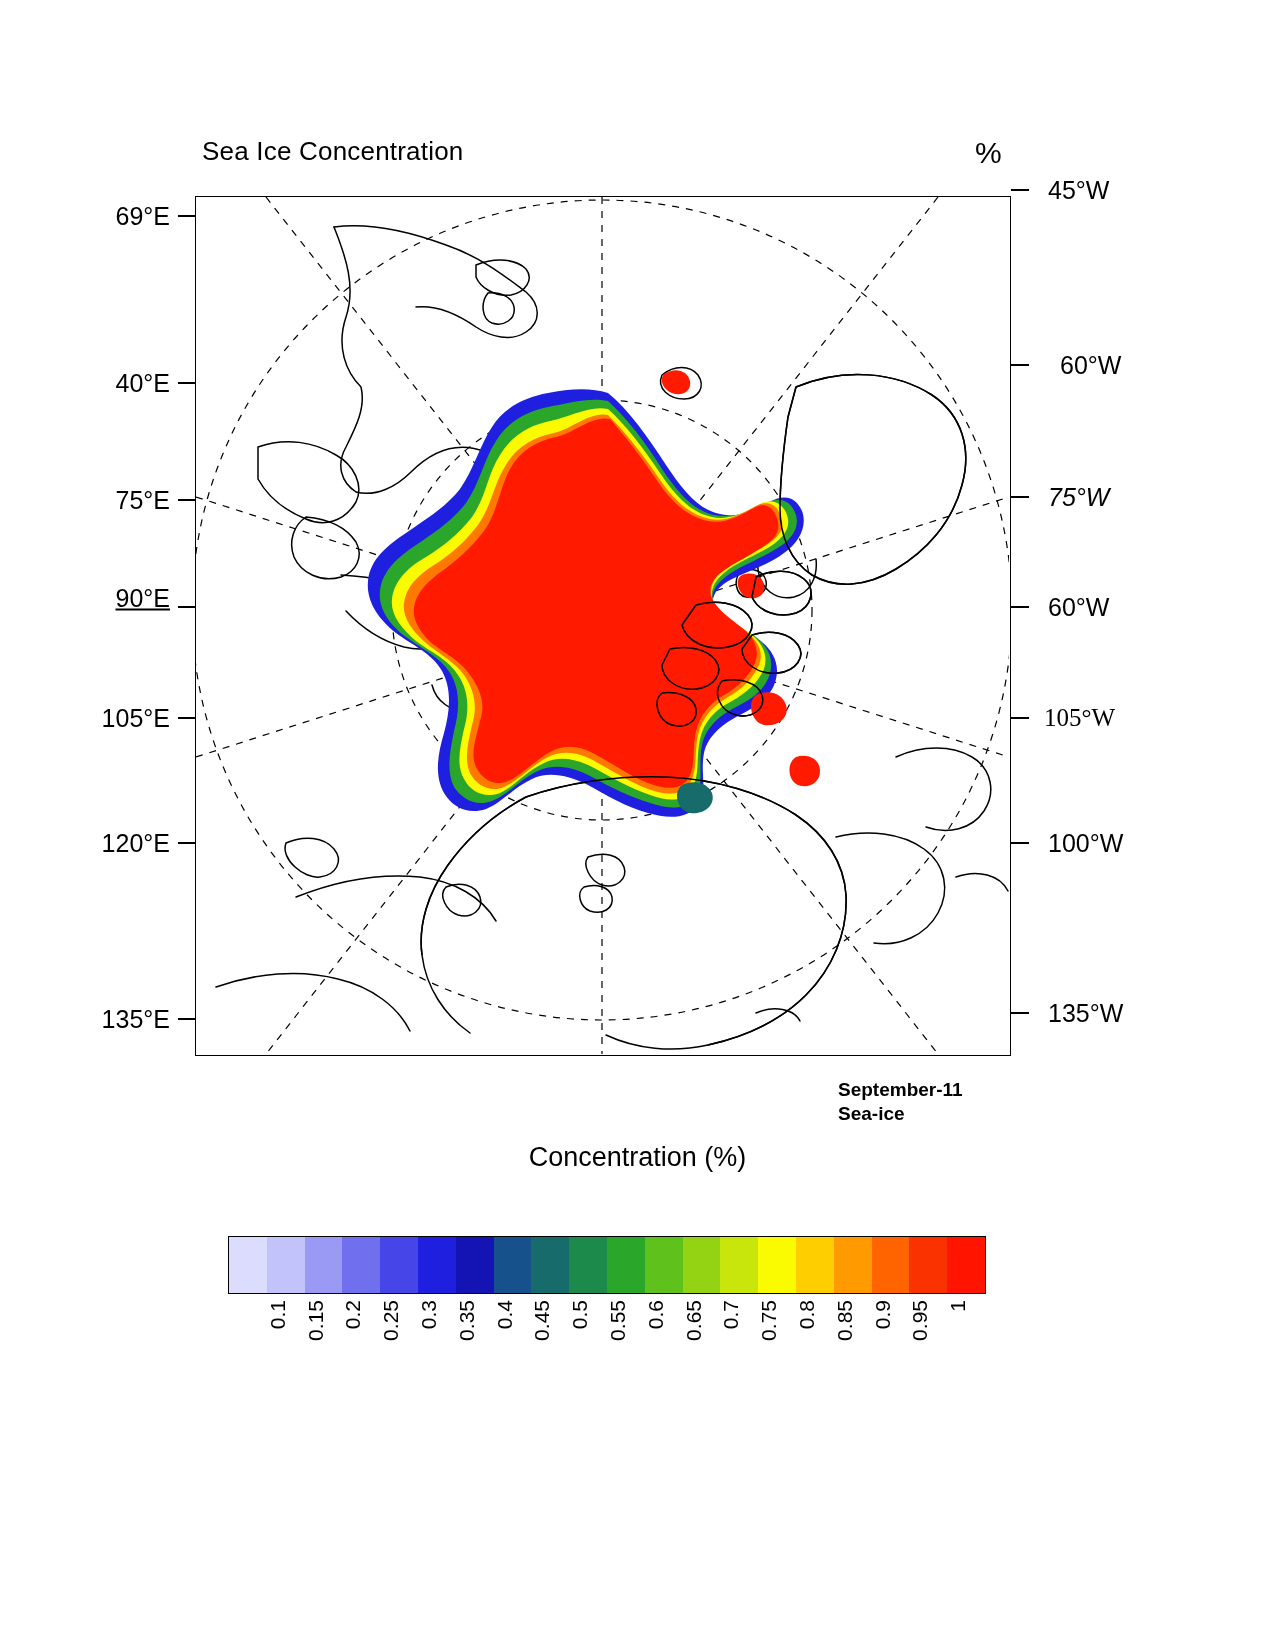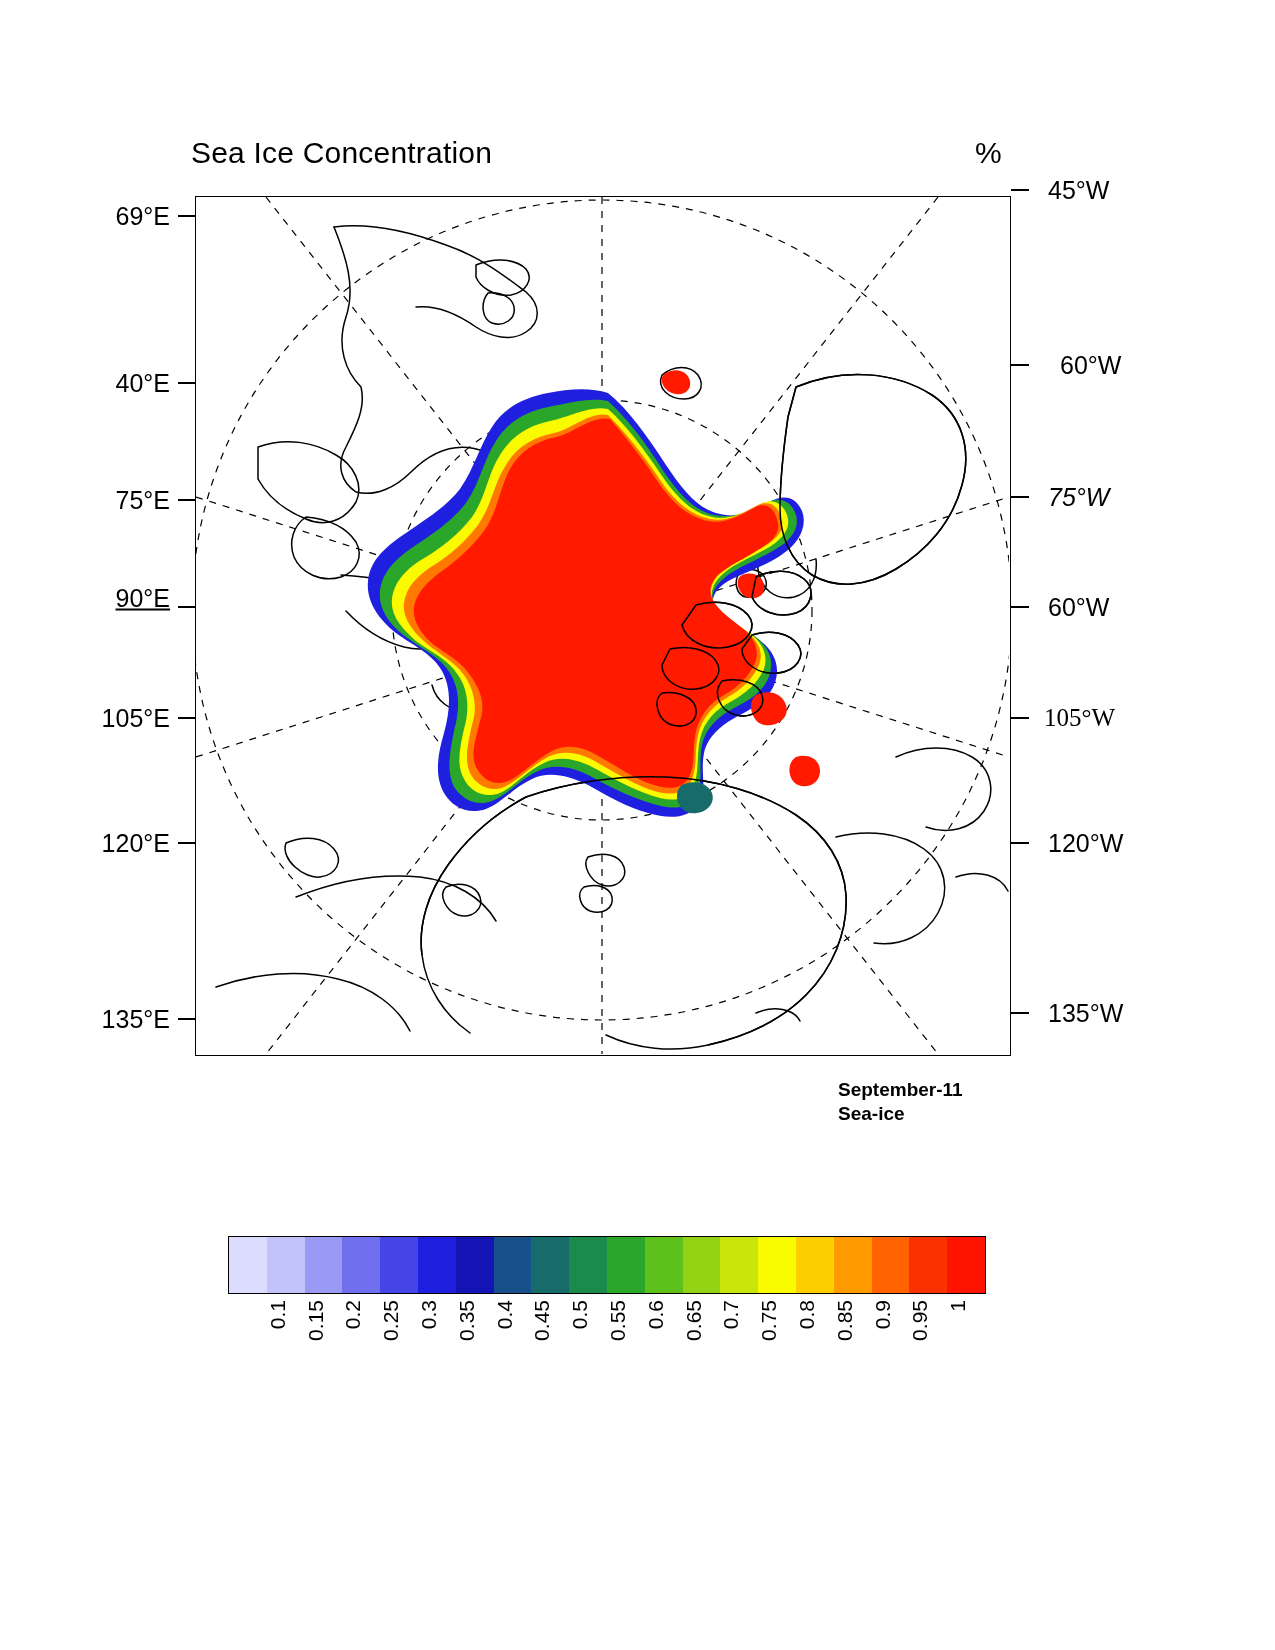--- a/index.html
+++ b/index.html
@@ -17,23 +17,23 @@
   }
 
   .page {
     position: absolute;
     inset: 0;
   }
 
   
   #map-title {
     position: absolute;
-    left: 191px;
+    left: 202px;
     top: 136px;
-    font-size: 30px;
+    font-size: 26px;
     letter-spacing: 0.2px;
     white-space: nowrap;
   }
   #units-label {
     position: absolute;
     left: 975px;
     top: 136px;
     font-size: 30px;
   }
 
@@ -137,21 +137,21 @@
   <div class="tick" style="left:178px; top:606px; width:18px;"></div>
   <div class="tick" style="left:178px; top:717px; width:18px;"></div>
   <div class="tick" style="left:178px; top:842px; width:18px;"></div>
   <div class="tick" style="left:178px; top:1018px; width:18px;"></div>
 
   <div class="axis-label right" style="left:1048px; top:190px;">45°W</div>
   <div class="axis-label right" style="left:1048px; top:365px;margin-left:12px;">60°W</div>
   <div class="axis-label right" style="left:1048px; top:497px;font-style:italic;">75°W</div>
   <div class="axis-label right" style="left:1048px; top:607px;">60°W</div>
   <div class="axis-label right" style="left:1044px; top:718px;font-family:Liberation Serif, serif;">105°W</div>
-  <div class="axis-label right" style="left:1048px; top:843px;">120°W</div>
+  <div class="axis-label right" style="left:1048px; top:843px;">100°W</div>
   <div class="axis-label right" style="left:1048px; top:1013px;">135°W</div>
 
   <div class="tick" style="left:1011px; top:189px; width:18px;"></div>
   <div class="tick" style="left:1011px; top:364px; width:18px;"></div>
   <div class="tick" style="left:1011px; top:496px; width:18px;"></div>
   <div class="tick" style="left:1011px; top:606px; width:18px;"></div>
   <div class="tick" style="left:1011px; top:717px; width:18px;"></div>
   <div class="tick" style="left:1011px; top:842px; width:18px;"></div>
   <div class="tick" style="left:1011px; top:1012px; width:18px;"></div>
 
@@ -383,20 +383,21 @@
         <path d="M330 600 C300 616 272 640 252 668 C232 696 222 728 226 758"></path>
       </g>
     </svg>
   </div>
 
   <div id="date-annotation">
     <div>September-11</div>
     <div>Sea-ice</div>
   </div>
 
+  <div id="colorbar-title">Concentration (%)</div>
   <div id="colorbar">
       <div class="swatch" style="background: rgb(220, 220, 255);"></div>
       <div class="swatch" style="background: rgb(195, 195, 251);"></div>
       <div class="swatch" style="background: rgb(154, 154, 244);"></div>
       <div class="swatch" style="background: rgb(112, 112, 238);"></div>
       <div class="swatch" style="background: rgb(70, 70, 232);"></div>
       <div class="swatch" style="background: rgb(31, 31, 224);"></div>
       <div class="swatch" style="background: rgb(20, 20, 180);"></div>
       <div class="swatch" style="background: rgb(22, 81, 140);"></div>
       <div class="swatch" style="background: rgb(23, 107, 107);"></div>

